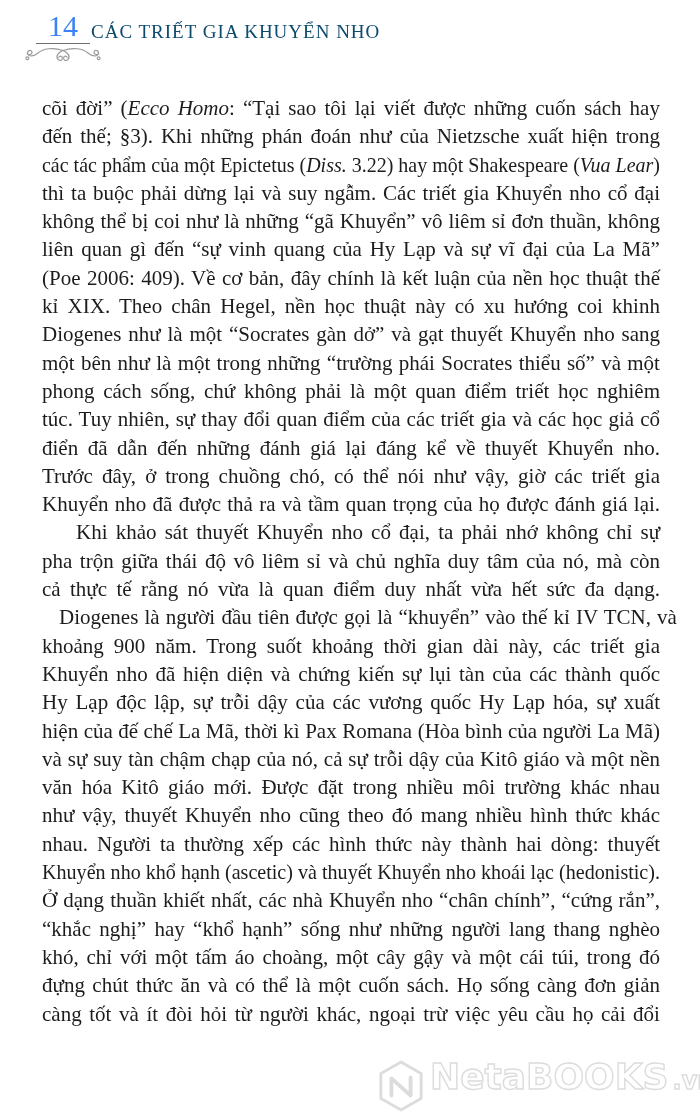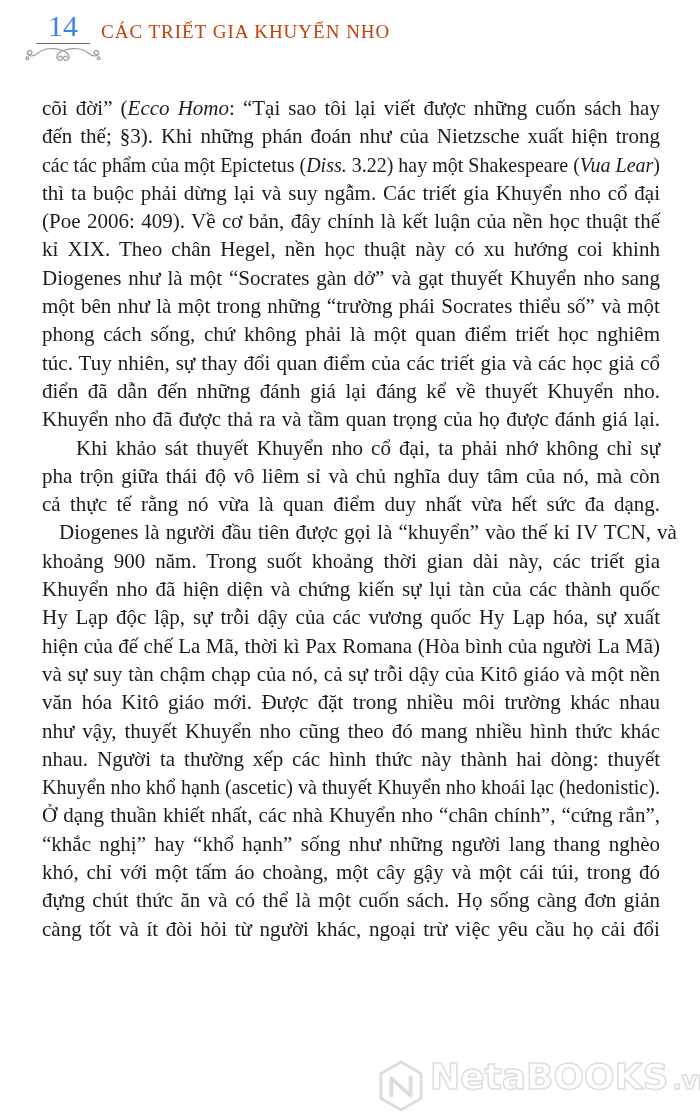--- a/index.html
+++ b/index.html
@@ -23,23 +23,23 @@
     font-size:30px; line-height:32px; color:#3b82f6;
     display:inline-block;
   }
   .pagenum-rule {
     width:54px; height:0; margin:1px auto 0 auto;
     border-top:1.6px solid #6f6f6f;
   }
   .flourish { display:block; margin:1px auto 0 auto; }
 
   .book-title {
-    position:absolute; left:101px; top:21px; margin:0;
+    position:absolute; left:91px; top:21px; margin:0;
     font-size:19px; font-weight:400; letter-spacing:1px;
-    color:#c2410c; white-space:nowrap;
+    color:#0c4a6e; white-space:nowrap;
   }
 
   
   .body-text {
     position:absolute; left:42px; top:94px; width:618px;
     z-index:1;
   }
   .line {
     height:28.3px; line-height:28.3px;
     font-size:21px;
@@ -105,27 +105,30 @@
     </svg>
     <span class="wm-text">NetaBOOKS</span>
     <span class="wm-suffix">.vn</span>
   </div>
 
   <main class="body-text" id="body-lines">
       <div class="line"><span class="line-inner" style="word-spacing: 2.85px;"><span>cõi đời” (</span><i>Ecco Homo</i><span>: “Tại sao tôi lại viết được những cuốn sách hay</span></span></div>
       <div class="line"><span class="line-inner" style="word-spacing: 2.71px;"><span>đến thế; §3). Khi những phán đoán như của Nietzsche xuất hiện trong</span></span></div>
       <div class="line"><span class="line-inner" style="transform: scaleX(0.9518);"><span>các tác phẩm của một Epictetus (</span><i>Diss.</i><span> 3.22) hay một Shakespeare (</span><i>Vua Lear</i><span>)</span></span></div>
       <div class="line"><span class="line-inner" style="word-spacing: 1.64px;"><span>thì ta buộc phải dừng lại và suy ngẫm. Các triết gia Khuyển nho cổ đại</span></span></div>
+      <div class="line"><span class="line-inner" style="word-spacing: 0.69px;"><span>không thể bị coi như là những “gã Khuyển” vô liêm sỉ đơn thuần, không</span></span></div>
+      <div class="line"><span class="line-inner" style="word-spacing: 2.5px;"><span>liên quan gì đến “sự vinh quang của Hy Lạp và sự vĩ đại của La Mã”</span></span></div>
       <div class="line"><span class="line-inner" style="word-spacing: 1.18px;"><span>(Poe 2006: 409). Về cơ bản, đây chính là kết luận của nền học thuật thế</span></span></div>
       <div class="line"><span class="line-inner" style="word-spacing: 3.98px;"><span>kỉ XIX. Theo chân Hegel, nền học thuật này có xu hướng coi khinh</span></span></div>
       <div class="line"><span class="line-inner" style="word-spacing: 1.61px;"><span>Diogenes như là một “Socrates gàn dở” và gạt thuyết Khuyển nho sang</span></span></div>
       <div class="line"><span class="line-inner" style="word-spacing: 1.03px;"><span>một bên như là một trong những “trường phái Socrates thiểu số” và một</span></span></div>
       <div class="line"><span class="line-inner" style="word-spacing: 3.46px;"><span>phong cách sống, chứ không phải là một quan điểm triết học nghiêm</span></span></div>
       <div class="line"><span class="line-inner" style="word-spacing: 0.81px;"><span>túc. Tuy nhiên, sự thay đổi quan điểm của các triết gia và các học giả cổ</span></span></div>
       <div class="line"><span class="line-inner" style="word-spacing: 4.31px;"><span>điển đã dẫn đến những đánh giá lại đáng kể về thuyết Khuyển nho.</span></span></div>
+      <div class="line"><span class="line-inner" style="word-spacing: 3.77px;"><span>Trước đây, ở trong chuồng chó, có thể nói như vậy, giờ các triết gia</span></span></div>
       <div class="line"><span class="line-inner" style="word-spacing: 1.04px;"><span>Khuyển nho đã được thả ra và tầm quan trọng của họ được đánh giá lại.</span></span></div>
       <div class="line indent"><span class="line-inner" style="word-spacing: 2.91px;"><span>Khi khảo sát thuyết Khuyển nho cổ đại, ta phải nhớ không chỉ sự</span></span></div>
       <div class="line"><span class="line-inner" style="word-spacing: 2.3px;"><span>pha trộn giữa thái độ vô liêm sỉ và chủ nghĩa duy tâm của nó, mà còn</span></span></div>
       <div class="line"><span class="line-inner" style="word-spacing: 4.11px;"><span>cả thực tế rằng nó vừa là quan điểm duy nhất vừa hết sức đa dạng.</span></span></div>
       <div class="line"><span class="line-inner" style="word-spacing: 0.95px; margin-left: 17px;"><span>Diogenes là người đầu tiên được gọi là “khuyển” vào thế kỉ IV TCN, và</span></span></div>
       <div class="line"><span class="line-inner" style="word-spacing: 4.71px;"><span>khoảng 900 năm. Trong suốt khoảng thời gian dài này, các triết gia</span></span></div>
       <div class="line"><span class="line-inner" style="word-spacing: 2.45px;"><span>Khuyển nho đã hiện diện và chứng kiến sự lụi tàn của các thành quốc</span></span></div>
       <div class="line"><span class="line-inner" style="word-spacing: 2.61px;"><span>Hy Lạp độc lập, sự trỗi dậy của các vương quốc Hy Lạp hóa, sự xuất</span></span></div>
       <div class="line"><span class="line-inner" style="word-spacing: 0.24px;"><span>hiện của đế chế La Mã, thời kì Pax Romana (Hòa bình của người La Mã)</span></span></div>
       <div class="line"><span class="line-inner" style="word-spacing: 0.64px;"><span>và sự suy tàn chậm chạp của nó, cả sự trỗi dậy của Kitô giáo và một nền</span></span></div>

